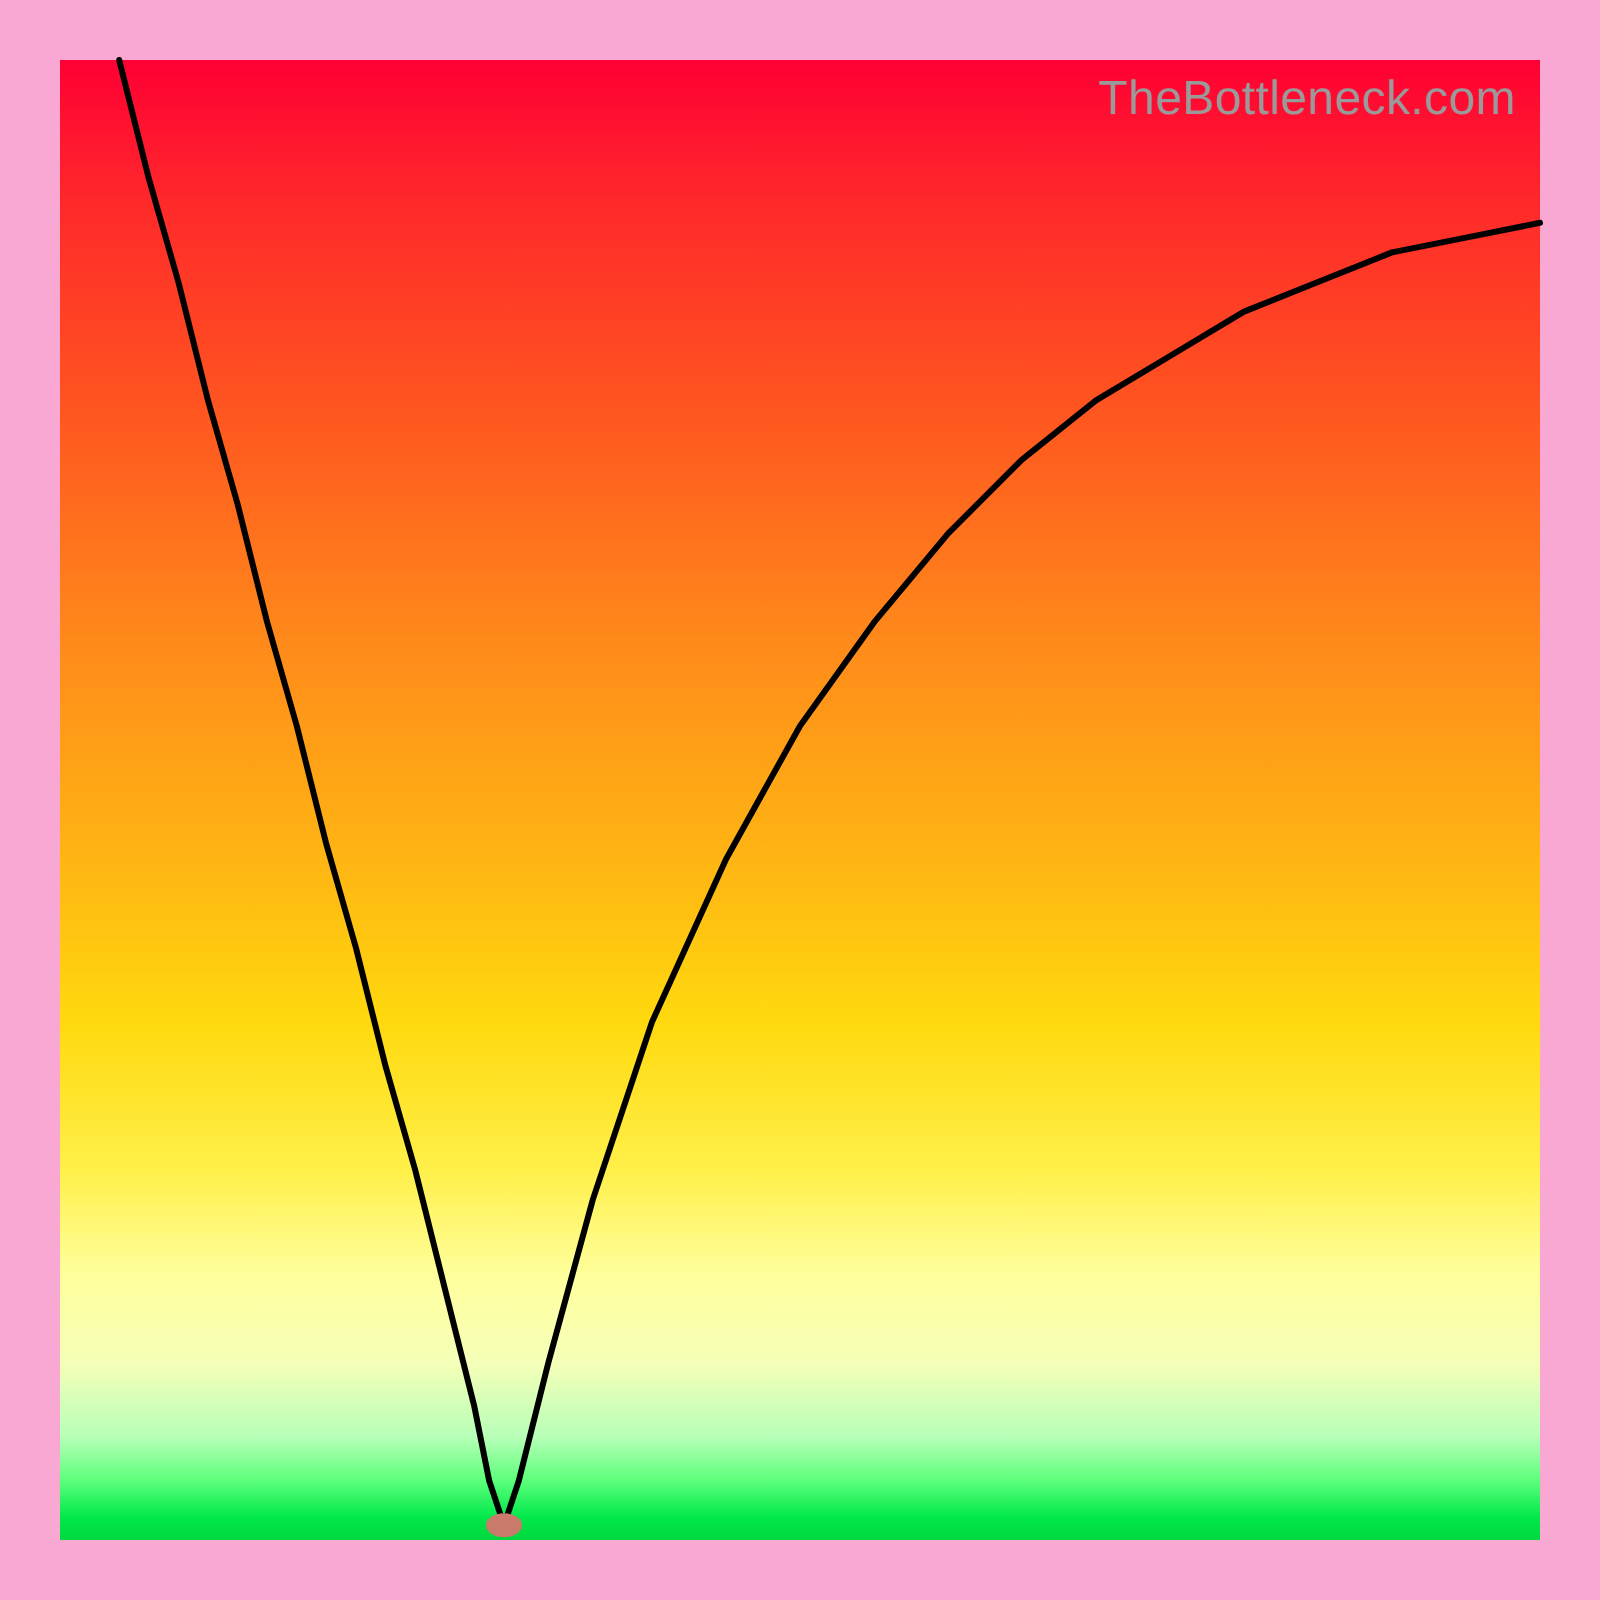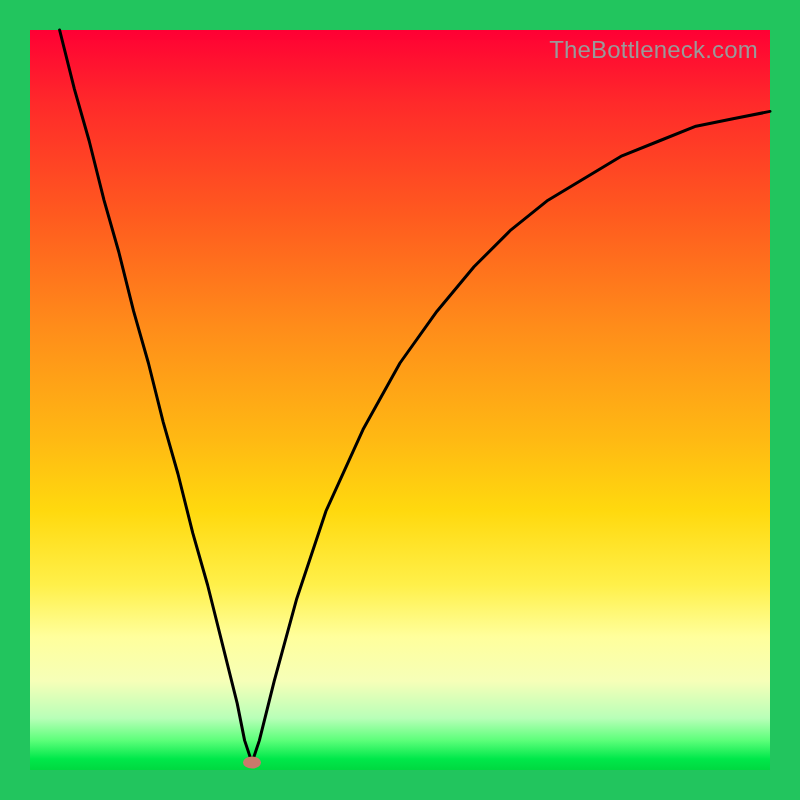--- a/index.html
+++ b/index.html
@@ -8,21 +8,21 @@
     width: 800px;
     height: 800px;
     overflow: hidden;
     background: #000;
     font-family: Arial, Helvetica, sans-serif;
   }
   .frame {
     position: relative;
     width: 800px;
     height: 800px;
-    background: #22c55e;
+    background: #f9a8d4;
     text-decoration: underline;
   }
   .plot-area {
     position: absolute;
     left: 30px;
     top: 30px;
     width: 740px;
     height: 740px;
     
     background: linear-gradient(

